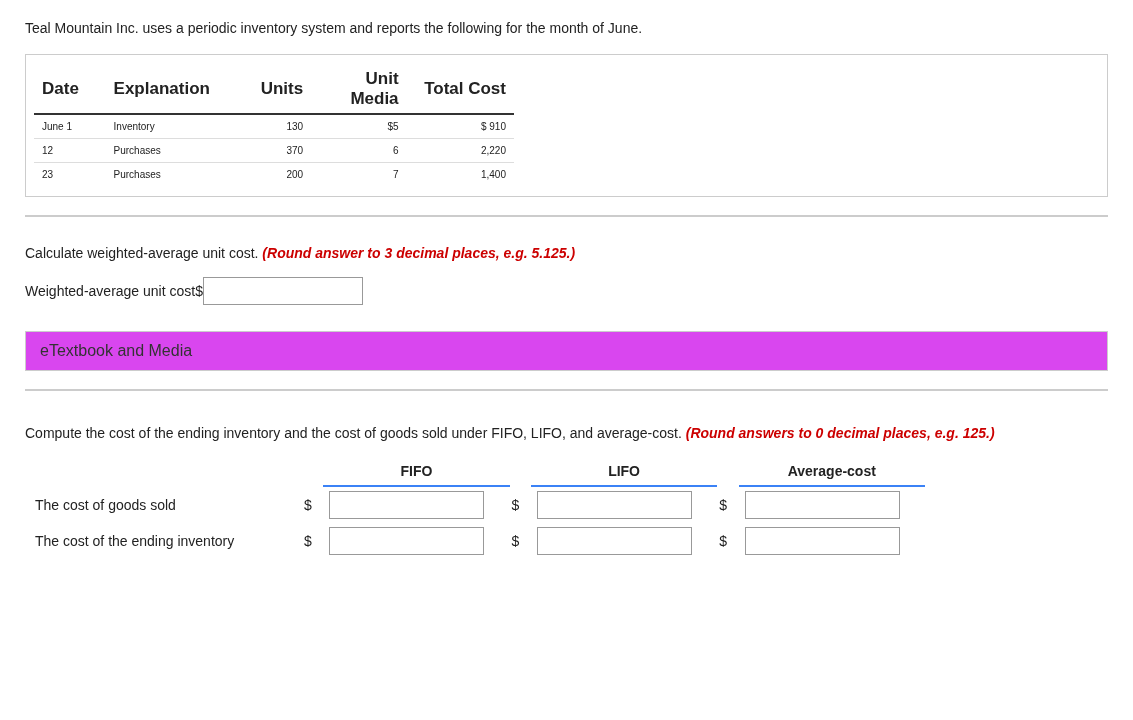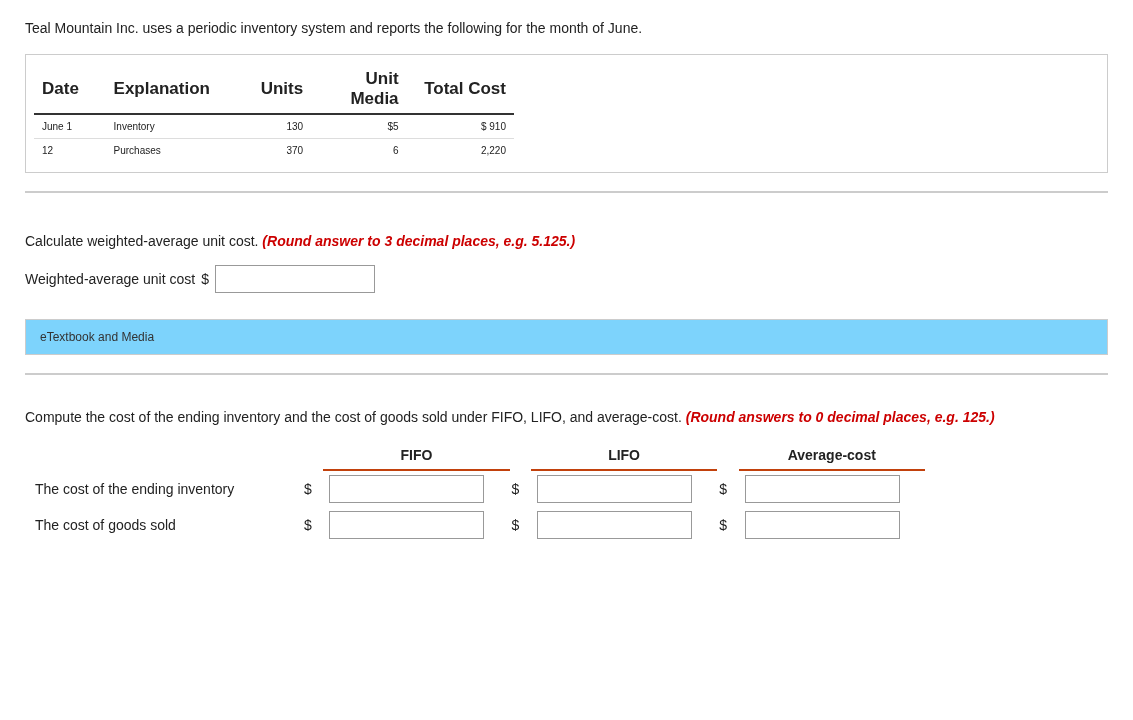--- a/index.html
+++ b/index.html
@@ -63,53 +63,52 @@
       margin: 18px 0;
     }
 
     
     .weighted-section {
       padding: 10px 0;
     }
     .weighted-question {
       font-size: 14px;
       margin-bottom: 16px;
-      margin-top: 12px;
     }
     .red-text {
       color: #cc0000;
       font-weight: bold;
       font-style: italic;
     }
     .weighted-input-row {
       display: flex;
       align-items: center;
-      gap: 6px;
+      gap: 0;
       margin-bottom: 16px;
     }
     .weighted-input-row label {
       font-size: 14px;
     }
     .dollar-sign {
       font-size: 14px;
     }
     .input-box {
       border: 1px solid #999;
       height: 28px;
       width: 160px;
       font-size: 14px;
       padding: 2px 6px;
     }
 
     
     .etextbook-bar {
-      background: #7dd3fc;
+      background: #d946ef;
       border: 1px solid #ccc;
       padding: 10px 14px;
-      font-size: 12px;
+      font-size: 16px;
       color: #333;
       margin-bottom: 4px;
     }
 
     
     .compute-section {
       padding: 16px 0 10px 0;
     }
     .compute-question {
       font-size: 14px;
@@ -118,21 +117,21 @@
     
     .compute-table {
       width: 900px;
       border-collapse: collapse;
       margin-left: 0;
     }
     .compute-table thead tr th {
       text-align: center;
       font-weight: bold;
       padding: 6px 10px;
-      border-bottom: 2px solid #c2410c;
+      border-bottom: 2px solid #3b82f6;
       border-top: none;
       font-size: 14px;
     }
     .compute-table thead tr th.empty {
       border-bottom: none;
     }
     .compute-table tbody tr td {
       padding: 8px 10px;
       font-size: 14px;
       border-bottom: none;
@@ -184,20 +183,27 @@
           <td class="col-units num">130</td>
           <td class="col-unitcost num">$5</td>
           <td class="col-totalcost num">$ 910</td>
         </tr>
         <tr>
           <td class="col-date">12</td>
           <td class="col-explanation">Purchases</td>
           <td class="col-units num">370</td>
           <td class="col-unitcost num">6</td>
           <td class="col-totalcost num">2,220</td>
+        </tr>
+        <tr>
+          <td class="col-date">23</td>
+          <td class="col-explanation">Purchases</td>
+          <td class="col-units num">200</td>
+          <td class="col-unitcost num">7</td>
+          <td class="col-totalcost num">1,400</td>
         </tr>
       </tbody>
     </table>
   </div>
 
   <hr class="divider">
 
   <div class="weighted-section">
     <p class="weighted-question">
       <span>Calculate weighted-average unit cost.</span>
@@ -230,37 +236,37 @@
           <th style="width:175px;">FIFO</th>
           <th class="empty" style="width:18px; border-bottom: none;"></th>
           <th style="width:175px;">LIFO</th>
           <th class="empty" style="width:18px; border-bottom: none;"></th>
           <th style="width:175px;">Average-cost</th>
         </tr>
       </thead>
       <tbody>
 
         <tr>
+          <td class="label-cell">The cost of goods sold</td>
+          <td class="dollar-cell">$</td>
+          <td class="input-cell">
+            <input class="compute-input" type="text" style="">
+          </td>
+          <td class="dollar-cell">$</td>
+          <td class="input-cell">
+            <input class="compute-input" type="text" style="">
+          </td>
+          <td class="dollar-cell">$</td>
+          <td class="input-cell">
+            <input class="compute-input" type="text" style="">
+          </td>
+        </tr>
+
+        <tr>
           <td class="label-cell">The cost of the ending inventory</td>
-          <td class="dollar-cell">$</td>
-          <td class="input-cell">
-            <input class="compute-input" type="text" style="">
-          </td>
-          <td class="dollar-cell">$</td>
-          <td class="input-cell">
-            <input class="compute-input" type="text" style="">
-          </td>
-          <td class="dollar-cell">$</td>
-          <td class="input-cell">
-            <input class="compute-input" type="text" style="">
-          </td>
-        </tr>
-
-        <tr>
-          <td class="label-cell">The cost of goods sold</td>
           <td class="dollar-cell">$</td>
           <td class="input-cell">
             <input class="compute-input" type="text" style="">
           </td>
           <td class="dollar-cell">$</td>
           <td class="input-cell">
             <input class="compute-input" type="text" style="">
           </td>
           <td class="dollar-cell">$</td>
           <td class="input-cell">

